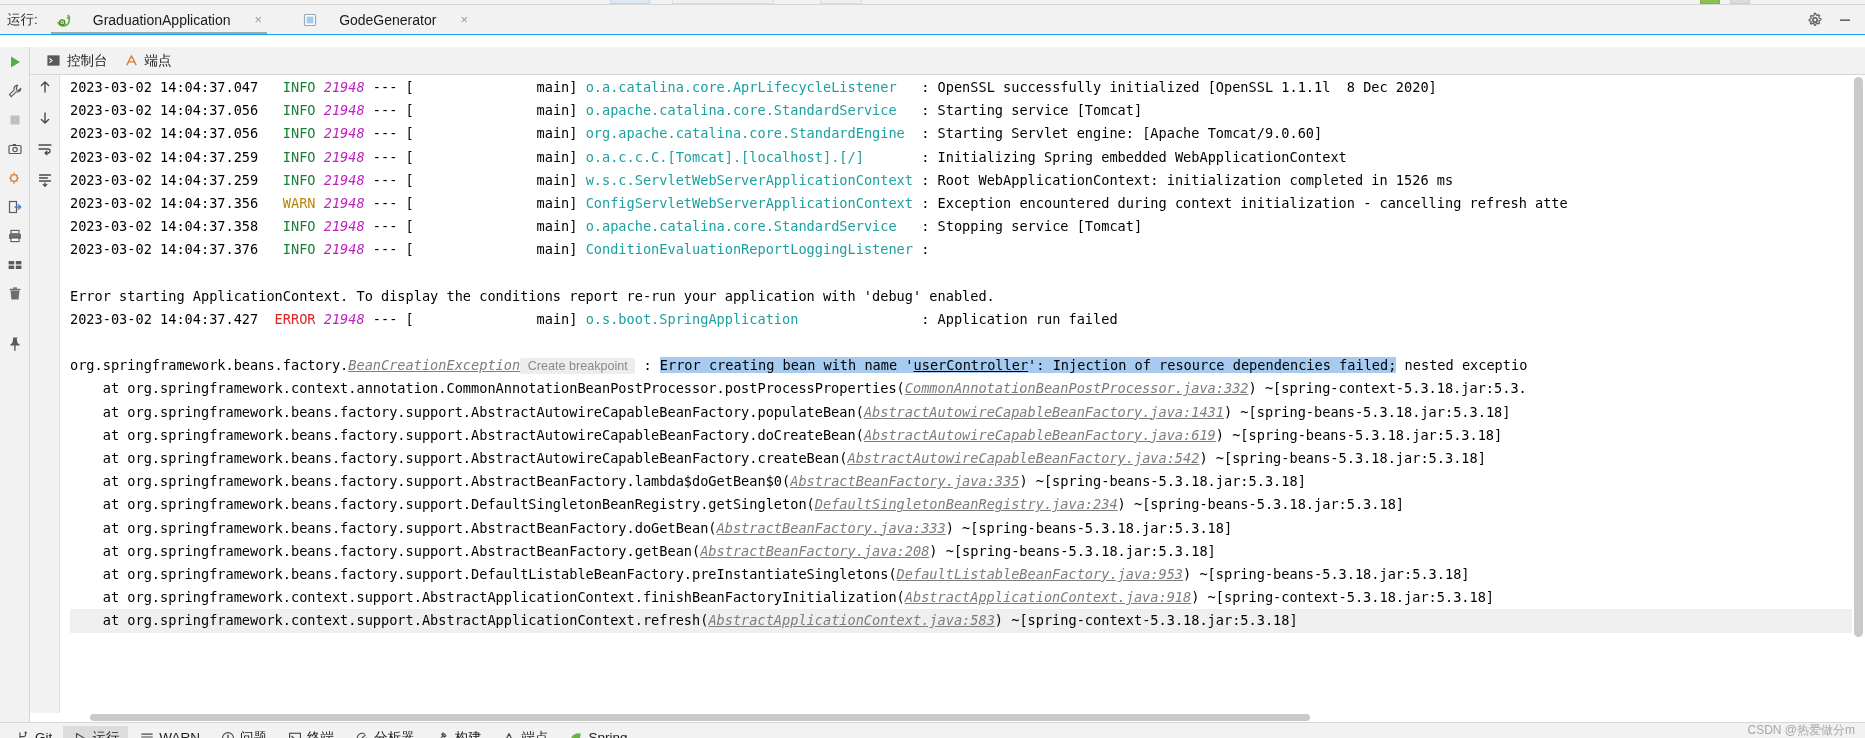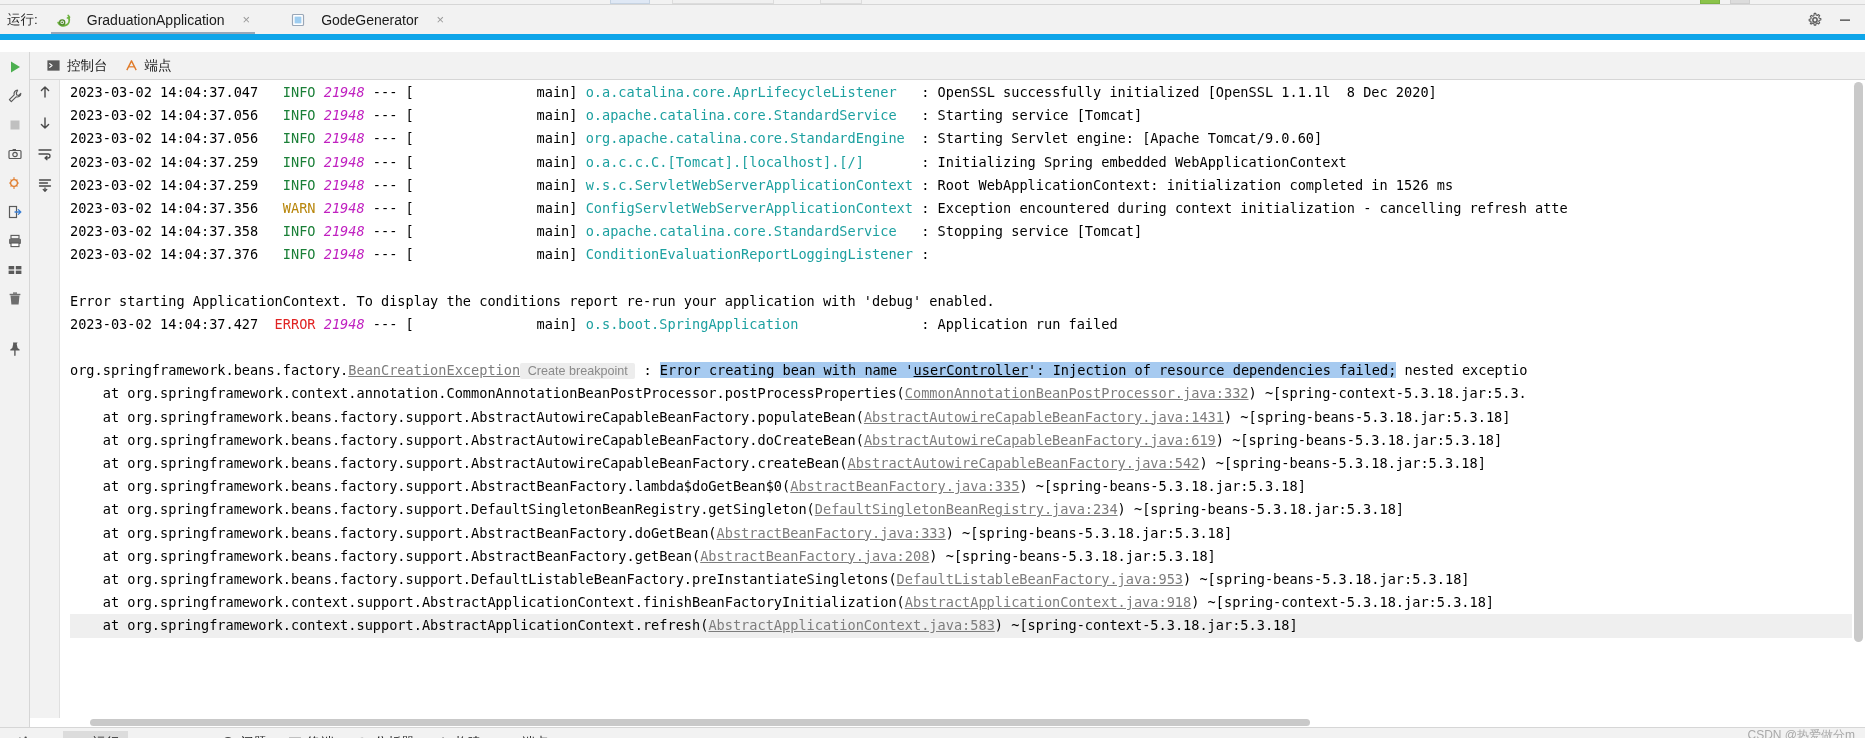--- a/index.html
+++ b/index.html
@@ -23,35 +23,35 @@
   }
   .top-strip .ghost {
     position: absolute; top: -10px;
     height: 12px; background: #dfe8f5;
     border: 1px solid #c6d3e2;
   }
   
   .tabbar {
     height: 29px;
     background: #f2f2f2;
-    border-bottom: 6px solid #0ea5e9;
+    border-bottom: 1px solid #0ea5e9;
     display: flex;
     align-items: stretch;
     position: relative;
   }
   .runlabel {
     display: flex; align-items: center;
     padding: 0 9px 0 7px;
     font-size: 13.5px;
     color: #2b2b2b;
     white-space: nowrap;
   }
   .tab {
     display: flex; align-items: center;
-    gap: 15px;
+    gap: 21px;
     padding: 0 9px;
     font-size: 14px;
     color: #1a1a1a;
     white-space: nowrap;
     position: relative;
     cursor: default;
   }
   .tab.active::after {
     content: "";
     position: absolute;
@@ -151,21 +151,21 @@
     padding-left: 10px;
   }
   .log .ln { height: 23.2px; }
   
   .t-plain  { color: #000000; }
   .t-info   { color: #1a7f37; }
   .t-warn   { color: #b8860b; }
   .t-error  { color: #e02222; }
   .t-pid    { color: #c020c0; font-style: italic; }
   .t-logger { color: #1ca0a0; }
-  .t-link   { color: #7d7d7d; text-decoration: underline; }
+  .t-link   { color: #7d7d7d; text-decoration: underline; font-style: italic; }
   .t-linkb  { color: #000000; text-decoration: underline; }
   .sel      { background: #a6caf0; }
   .bp-chip  {
     background: #ededed;
     color: #8a8a8a;
     padding: 1px 4px;
     border-radius: 2px;
     font-size: 12.6px;
     font-family: "Liberation Sans", sans-serif;
   }

